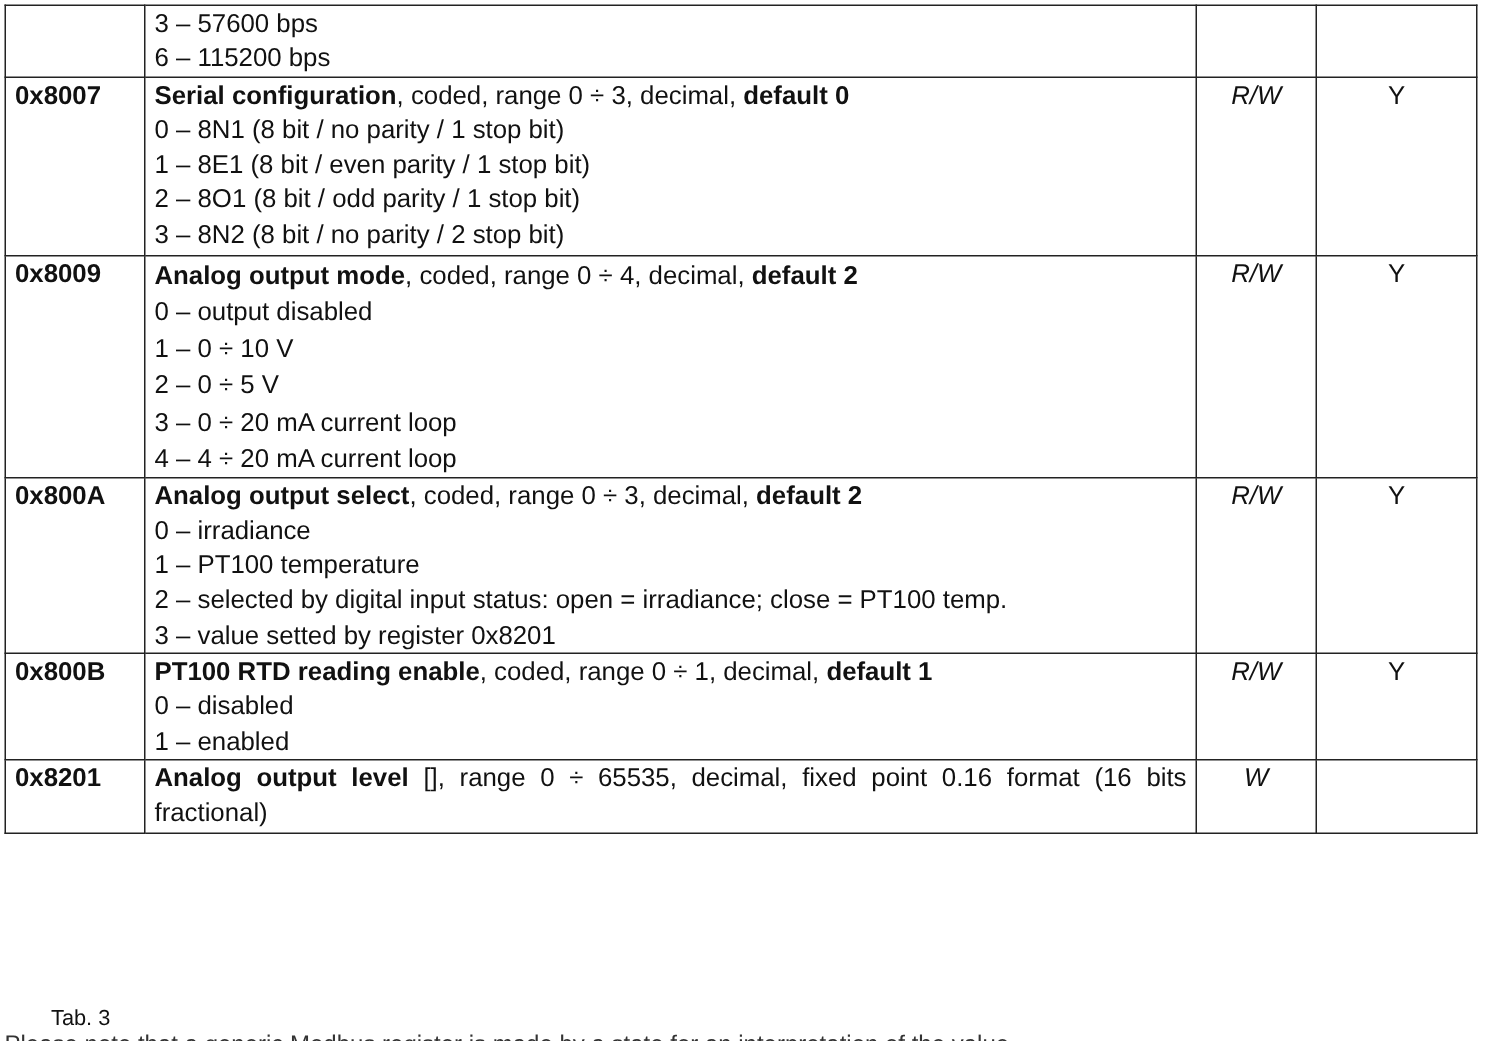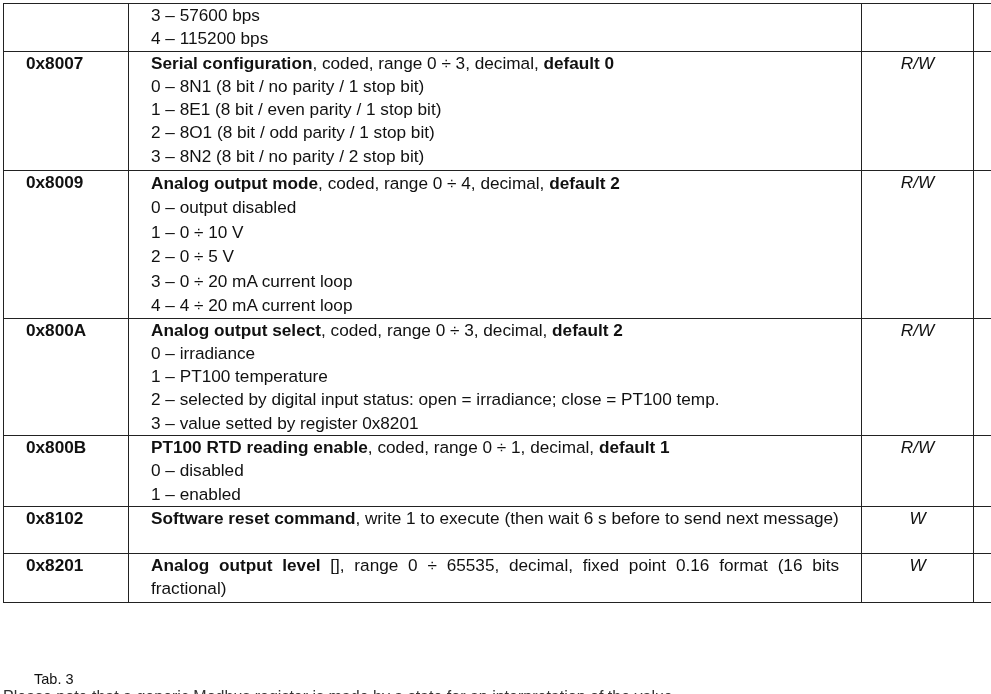--- a/index.html
+++ b/index.html
@@ -1,41 +1,41 @@
 <!DOCTYPE html>
 <html><head>
 <meta charset="utf-8">
 <style>
   html, body { margin:0; padding:0; background:#ffffff; }
   body { width:991px; height:694px; overflow:hidden; position:relative;
          font-family:"Liberation Sans", "DejaVu Sans", sans-serif; color:#111; }
   table.reg { position:absolute; left:3px; top:3px; border-collapse:collapse;
               table-layout:fixed; width:981px; font-size:17.2px; line-height:23.3px; }
-  table.reg td { border:1.3px solid #222; vertical-align:top; padding:0 22px; }
+  table.reg td { border:1.3px solid #222; vertical-align:top; padding:0 6px; }
   td.addr { width:80px; text-align:left; font-weight:bold; padding:0 2px; }
   td.desc { width:688px; }
   td.access { width:67px; text-align:center;font-style:italic; }
   td.saved { width:94px; text-align:center; }
   td.desc.just { text-align:justify; }
   .b { font-weight:bold; }
   .line { display:block; white-space:nowrap; }
   .caption { position:absolute; left:34px; top:671px; font-size:14.5px; }
   .cutline { position:absolute; left:3px; top:688px; font-size:16px; color:#333; white-space:nowrap; }
 </style>
 </head>
 <body>
 
 <table class="reg">
   <tbody>
 
     <tr style="height:46px">
       <td class="addr"></td>
       <td class="desc">
         <span class="line">3 – 57600 bps</span>
-        <span class="line">4 – 115200 bps</span>
+        <span class="line">6 – 115200 bps</span>
       </td>
       <td class="access"></td>
       <td class="saved"></td>
     </tr>
 
     <tr style="height:119px">
       <td class="addr">0x8007</td>
       <td class="desc">
         <span class="line"><span class="b">Serial configuration</span><span>, coded, range 0 ÷ 3, decimal, </span><span class="b">default 0</span></span>
         <span class="line">0 – 8N1 (8 bit / no parity / 1 stop bit)</span>
@@ -80,26 +80,20 @@
       <td class="desc">
         <span class="line"><span class="b">PT100 RTD reading enable</span><span>, coded, range 0 ÷ 1, decimal, </span><span class="b">default 1</span></span>
         <span class="line">0 – disabled</span>
         <span class="line">1 – enabled</span>
       </td>
       <td class="access">R/W</td>
       <td class="saved">Y</td>
     </tr>
 
 
-    <tr style="height:47px">
-      <td class="addr">0x8102</td>
-      <td class="desc just"><span class="b">Software reset command</span><span>, write 1 to execute (then wait 6 s before to send next message)</span></td>
-      <td class="access">W</td>
-      <td class="saved"></td>
-    </tr>
 
     <tr style="height:49px">
       <td class="addr">0x8201</td>
       <td class="desc just"><span class="b">Analog output level</span><span> [], range 0 ÷ 65535, decimal, fixed point 0.16 format (16 bits fractional)</span></td>
       <td class="access">W</td>
       <td class="saved"></td>
     </tr>
   </tbody>
 </table>
 

